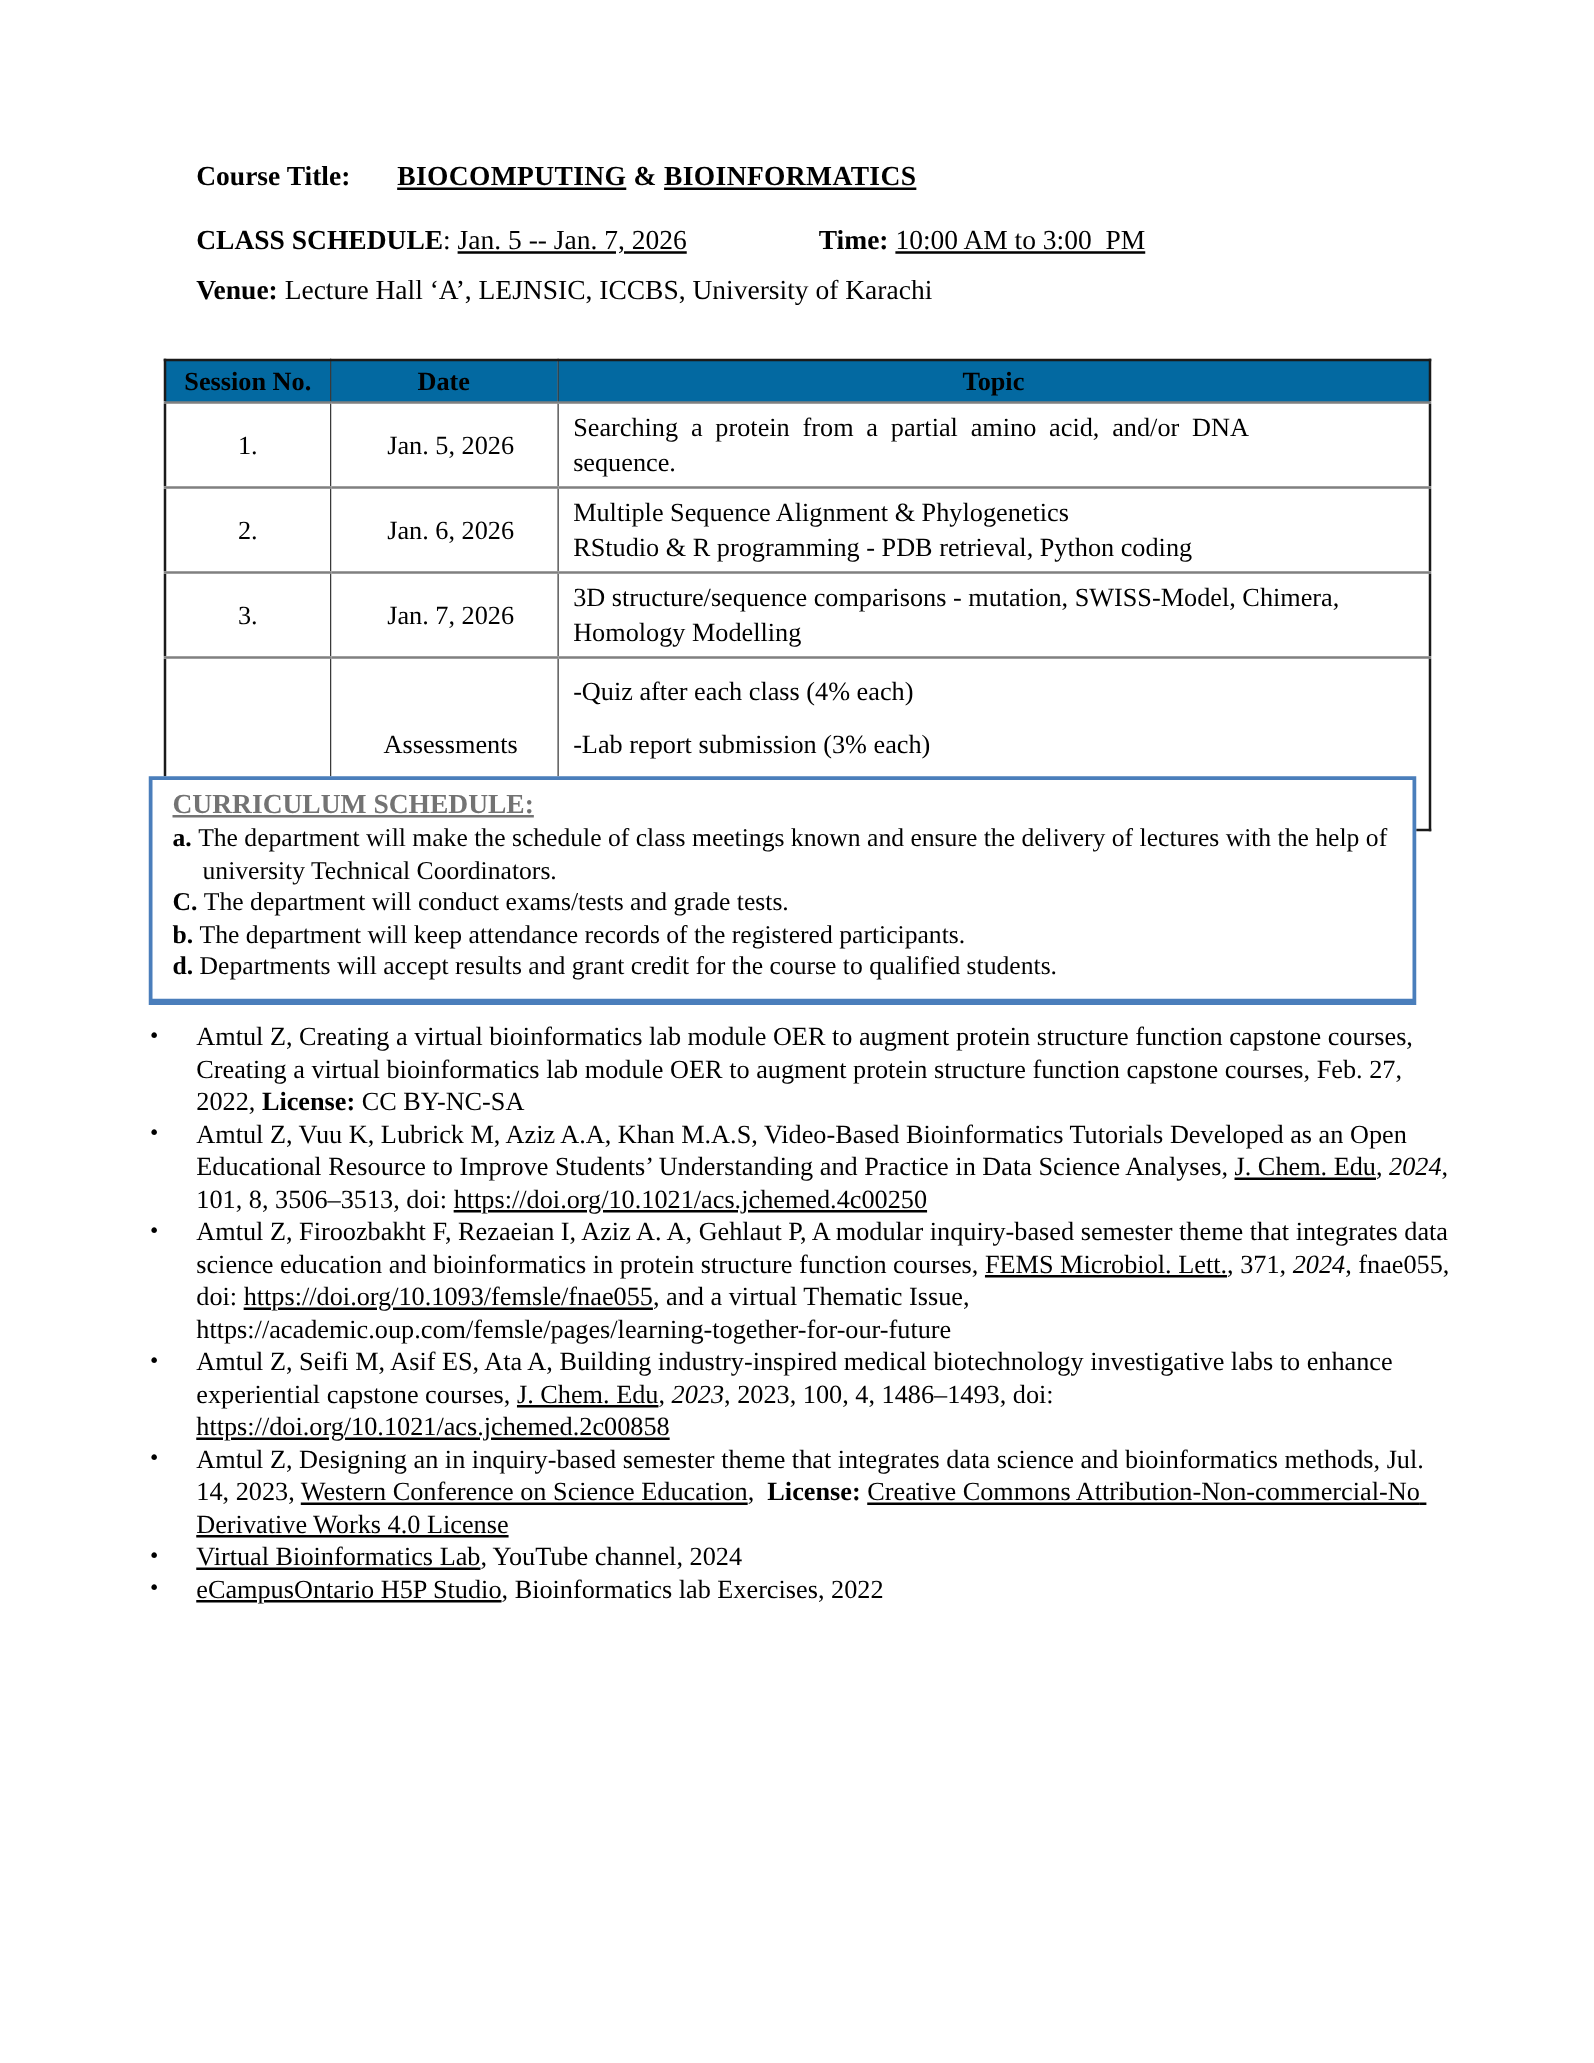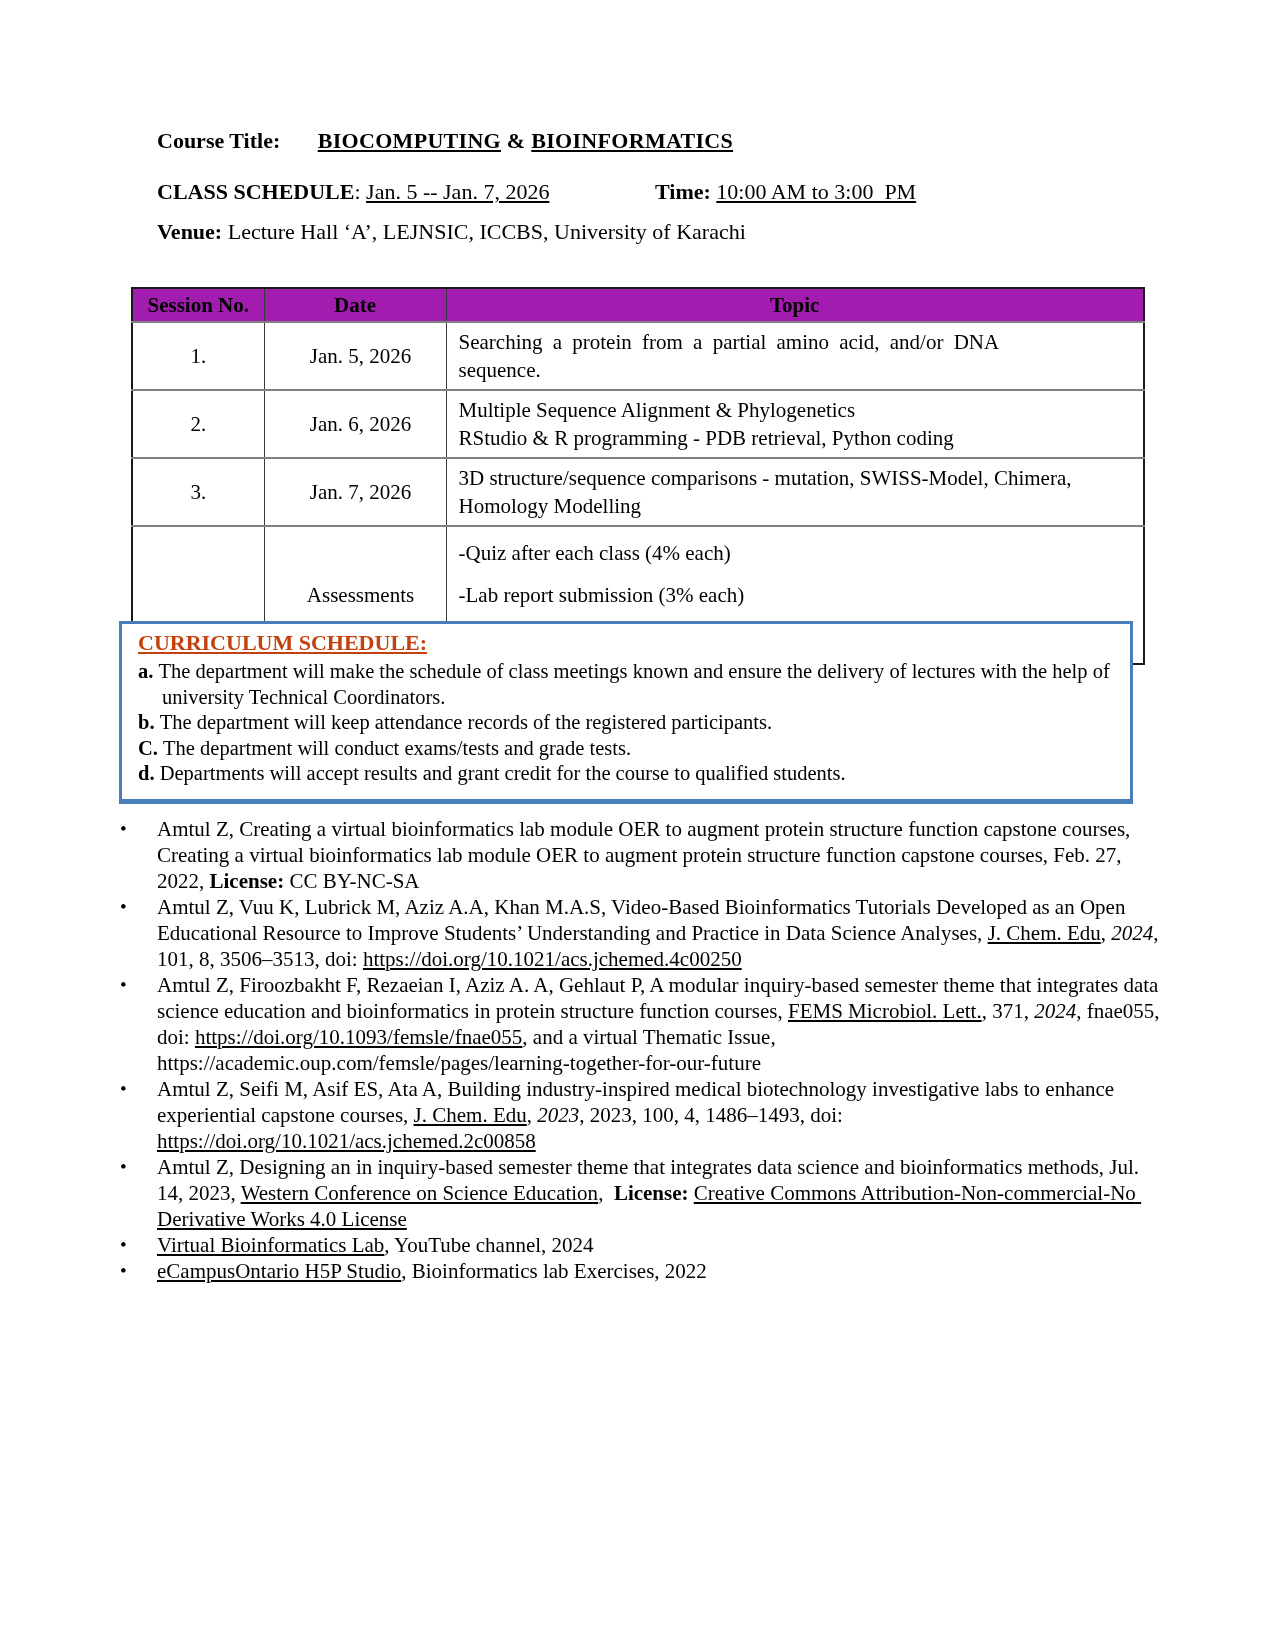--- a/index.html
+++ b/index.html
@@ -22,42 +22,42 @@
   .title-val { margin-left:32px; font-weight:bold; letter-spacing:0.3px; }
 
   
   table.schedule {
     position:absolute; top:287px; left:131px; width:1012px;
     border-collapse:collapse; table-layout:fixed;
     border:2px solid #1a1a1a; font-size:21px;
   }
   .schedule th, .schedule td { border:1px solid #3a3a3a; }
   .schedule th {
-    background:#a21caf; font-weight:bold; height:30px;
+    background:#0369a1; font-weight:bold; height:30px;
     border-bottom:2px solid #808080; text-align:center; font-size:21px;
   }
   .schedule tbody td { border-top:2px solid #808080; }
   .col-session { width:132px; }
   .col-date { width:182px; }
   .col-topic { width:698px; }
   td.session { text-align:center; vertical-align:middle; height:58px; }
   td.date { padding-left:12px; vertical-align:middle;text-align:center; }
   td.topic { padding:5px 12px; vertical-align:middle; }
   .line { line-height:28px; }
   .stretch { word-spacing:5px; }
   .spaced-lines .line { padding:7px 0; }
 
   
   .curriculum-box {
     position:absolute; top:621px; left:119px; width:1014px; box-sizing:border-box;
     border:3px solid #4a7ebb; border-bottom-width:5px; border-right-width:3px;
     background:#ffffff; padding:5px 14px 12px 16px;
   }
   .curr-heading {
-    color:#c2410c; font-weight:bold; text-decoration:underline;
+    color:#737373; font-weight:bold; text-decoration:underline;
     font-size:22px; line-height:28px; margin-bottom:2px;
   }
   .curr-item { font-size:20.5px; line-height:25.5px; padding-left:24px; text-indent:-24px; }
   .curr-item .lab { font-weight:bold; }
 
   
   .readings { position:absolute; top:816px; left:88px; width:1075px; }
   .readings-heading {
     font-size:23px; font-weight:bold; text-decoration:underline;
     line-height:30px; margin-bottom:8px;
@@ -140,22 +140,22 @@
             <div class="line">-Lab report peer evaluation  (3% each)</div>
           </td>
         </tr>
       </tbody>
   </table>
 
   <div class="curriculum-box">
     <div class="curr-heading">CURRICULUM SCHEDULE:</div>
     <div id="curriculum-items">
         <div class="curr-item"><span class="lab">a. </span><span>The department will make the schedule of class meetings known and ensure the delivery of lectures with the help of university Technical Coordinators.</span></div>
+        <div class="curr-item"><span class="lab">C. </span><span>The department will conduct exams/tests and grade tests.</span></div>
         <div class="curr-item"><span class="lab">b. </span><span>The department will keep attendance records of the registered participants.</span></div>
-        <div class="curr-item"><span class="lab">C. </span><span>The department will conduct exams/tests and grade tests.</span></div>
         <div class="curr-item"><span class="lab">d. </span><span>Departments will accept results and grant credit for the course to qualified students.</span></div>
       </div>
   </div>
 
   <div class="readings">
     <ul class="readings-list" id="readings-list">
         <li class="reading-item">
           <span class="bullet">•</span>
           <div class="r-text"><span>Amtul Z, Creating a virtual bioinformatics lab module OER to augment protein structure function capstone courses, Creating a virtual bioinformatics lab module OER to augment protein structure function capstone courses, Feb. 27, 2022, </span><span class="b">License:</span><span> CC BY-NC-SA</span></div>
         </li>

